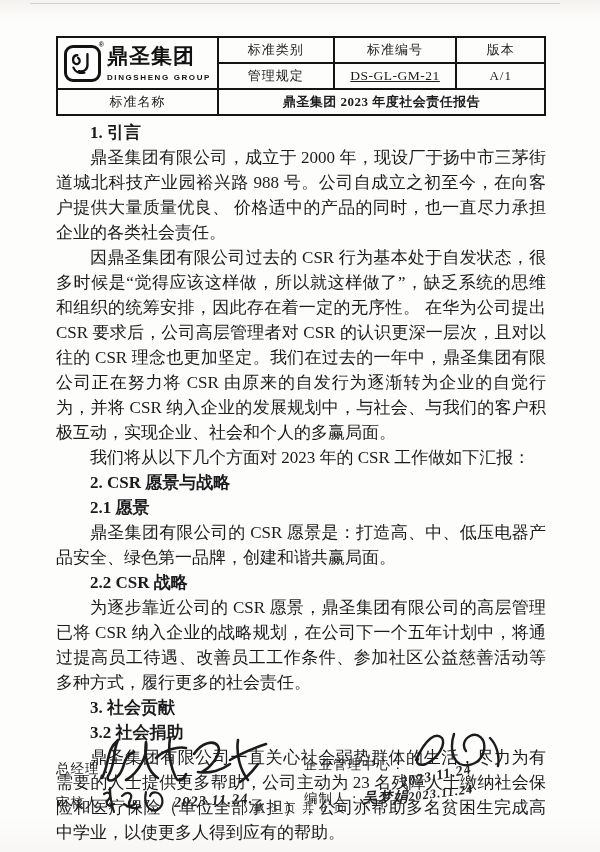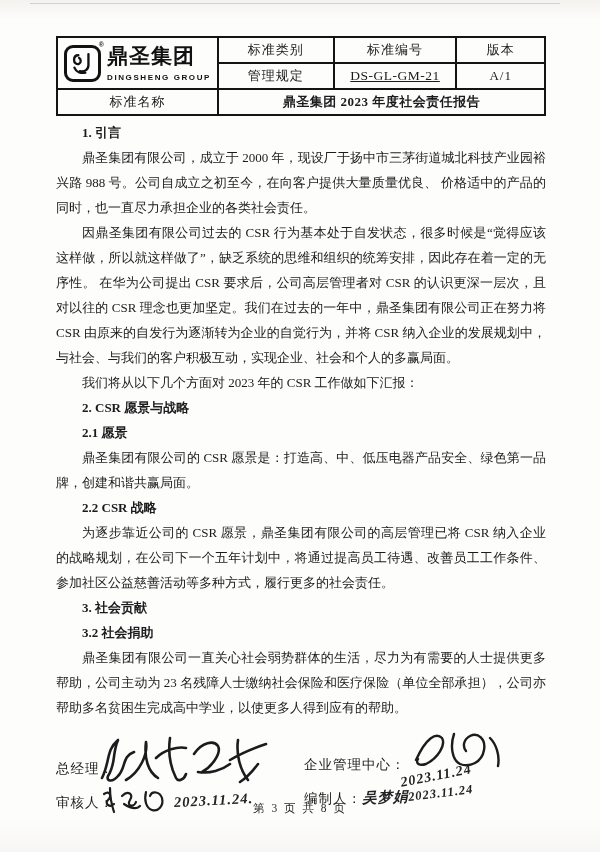--- a/index.html
+++ b/index.html
@@ -31,21 +31,21 @@
     font-size: 13px; height: 26px;
     letter-spacing: 1px;
   }
   .hdr-table .logo-cell { width: 160px; padding: 3px 6px; }
   .hdr-table .c2 { width: 115px; margin-left: 32px; }
   .hdr-table .c3 { width: 122px; }
   .hdr-table .c4 { width: 88px; }
   .hdr-table .std-num { letter-spacing: .5px; font-size: 13.5px; text-decoration: underline; }
   .hdr-table .doc-title { font-weight: bold; font-size: 13px; letter-spacing: .5px; }
 
-  .logo-wrap { display: flex; align-items: center; justify-content: flex-start; gap: 6px; }
+  .logo-wrap { display: flex; align-items: center; justify-content: flex-end; gap: 6px; }
   .logo-mark {
     position: relative;
     width: 37px; height: 37px; flex: 0 0 37px;
     border: 3px solid #121212; border-radius: 9px;
     display: flex; align-items: center; justify-content: center;
     background: #fff;
   }
   .logo-reg {
     position: absolute; top: -7px; right: -7px;
     font-size: 7px; font-weight: bold; color: #222;
@@ -59,21 +59,21 @@
   }
   .logo-en {
     font-family: "Liberation Sans", sans-serif;
     font-weight: bold; font-size: 8px; letter-spacing: 1.6px;
     color: #111; margin-top: 8px; white-space: nowrap;
   }
 
   
   .doc-body {
     position: absolute; left: 56px; top: 120px; width: 490px;
-    font-size: 13px; line-height: 25px;
+    font-size: 17px; line-height: 25px;
     text-align: justify;
   }
   .doc-body p { text-indent: 2em; }
   .doc-body p.h { font-weight: bold; }
 
   
   .sig-area { position: absolute; left: 56px; top: 744px; width: 490px; height: 66px; font-size: 13.5px; }
   .sig-label { position: absolute; white-space: nowrap; letter-spacing: 1px; }
   .sig-svg { position: absolute; }
   .sig-svg path { fill: none; stroke: #1c1c1e; stroke-linecap: round; stroke-linejoin: round; }

